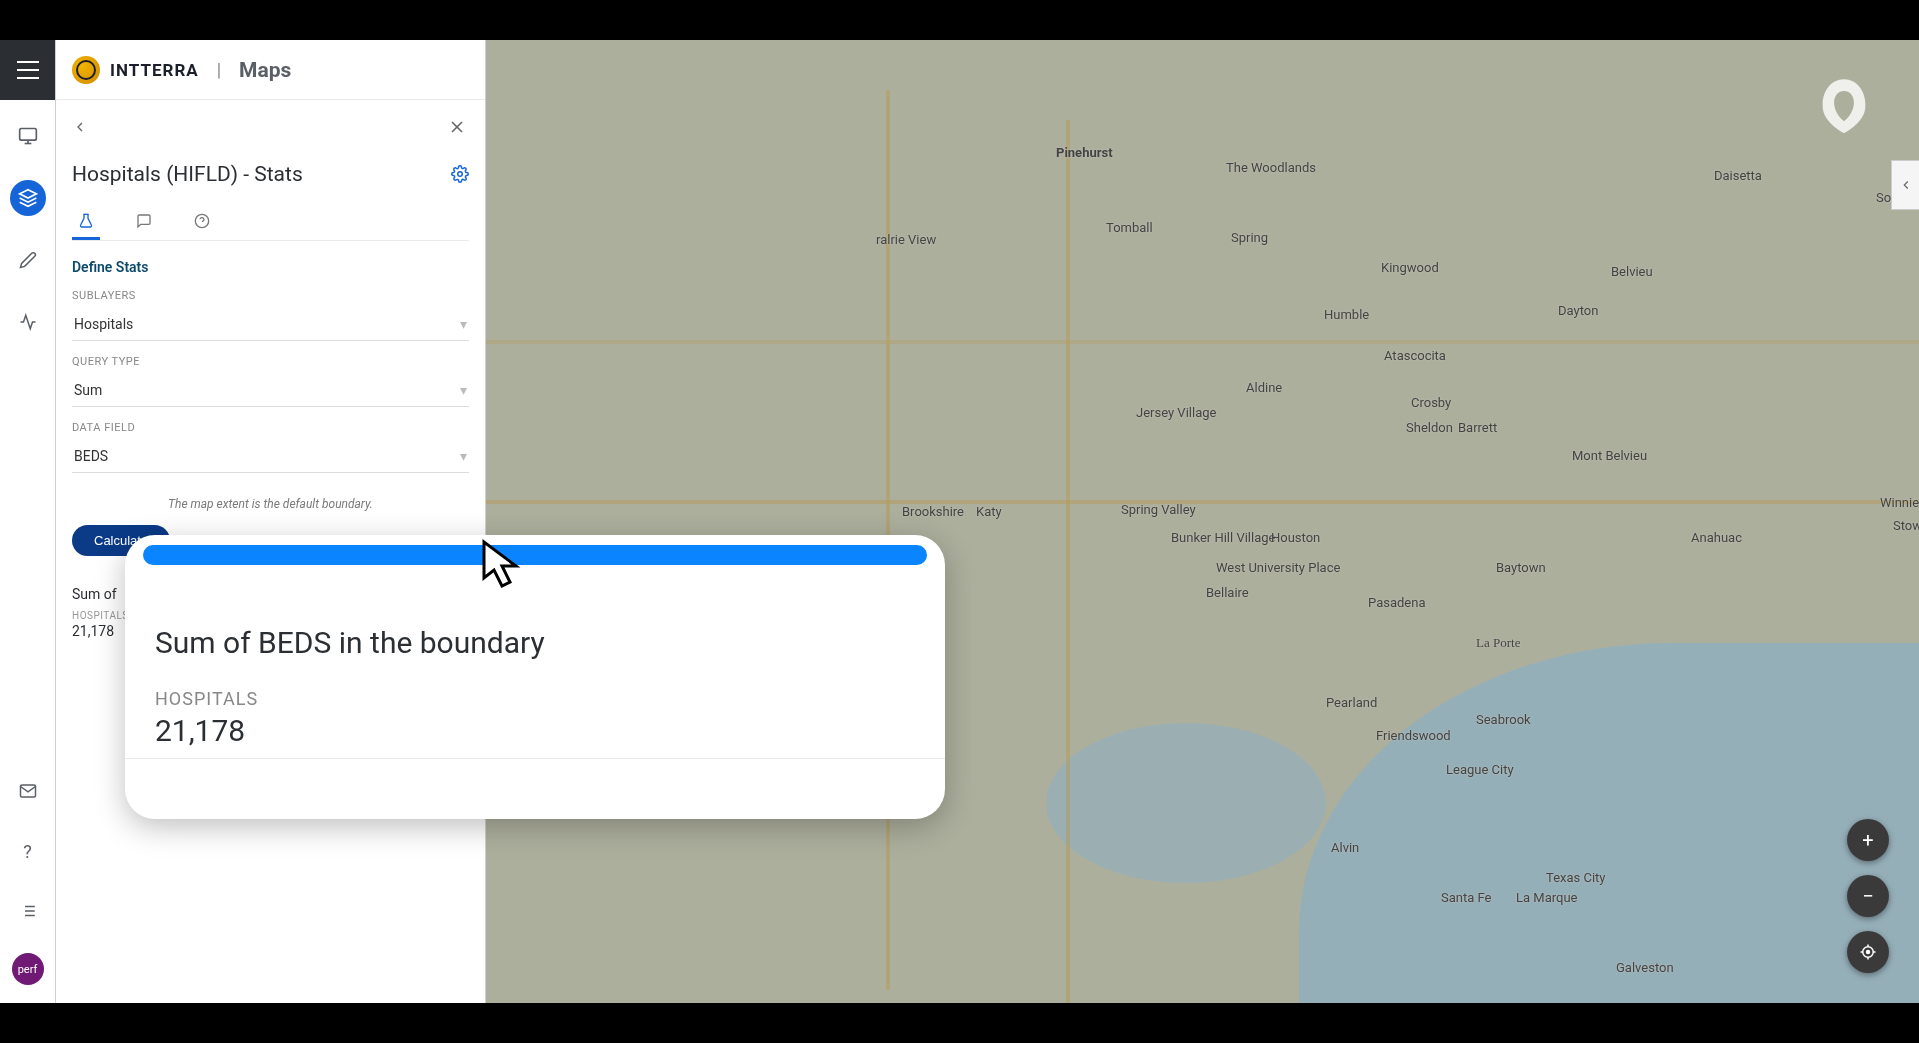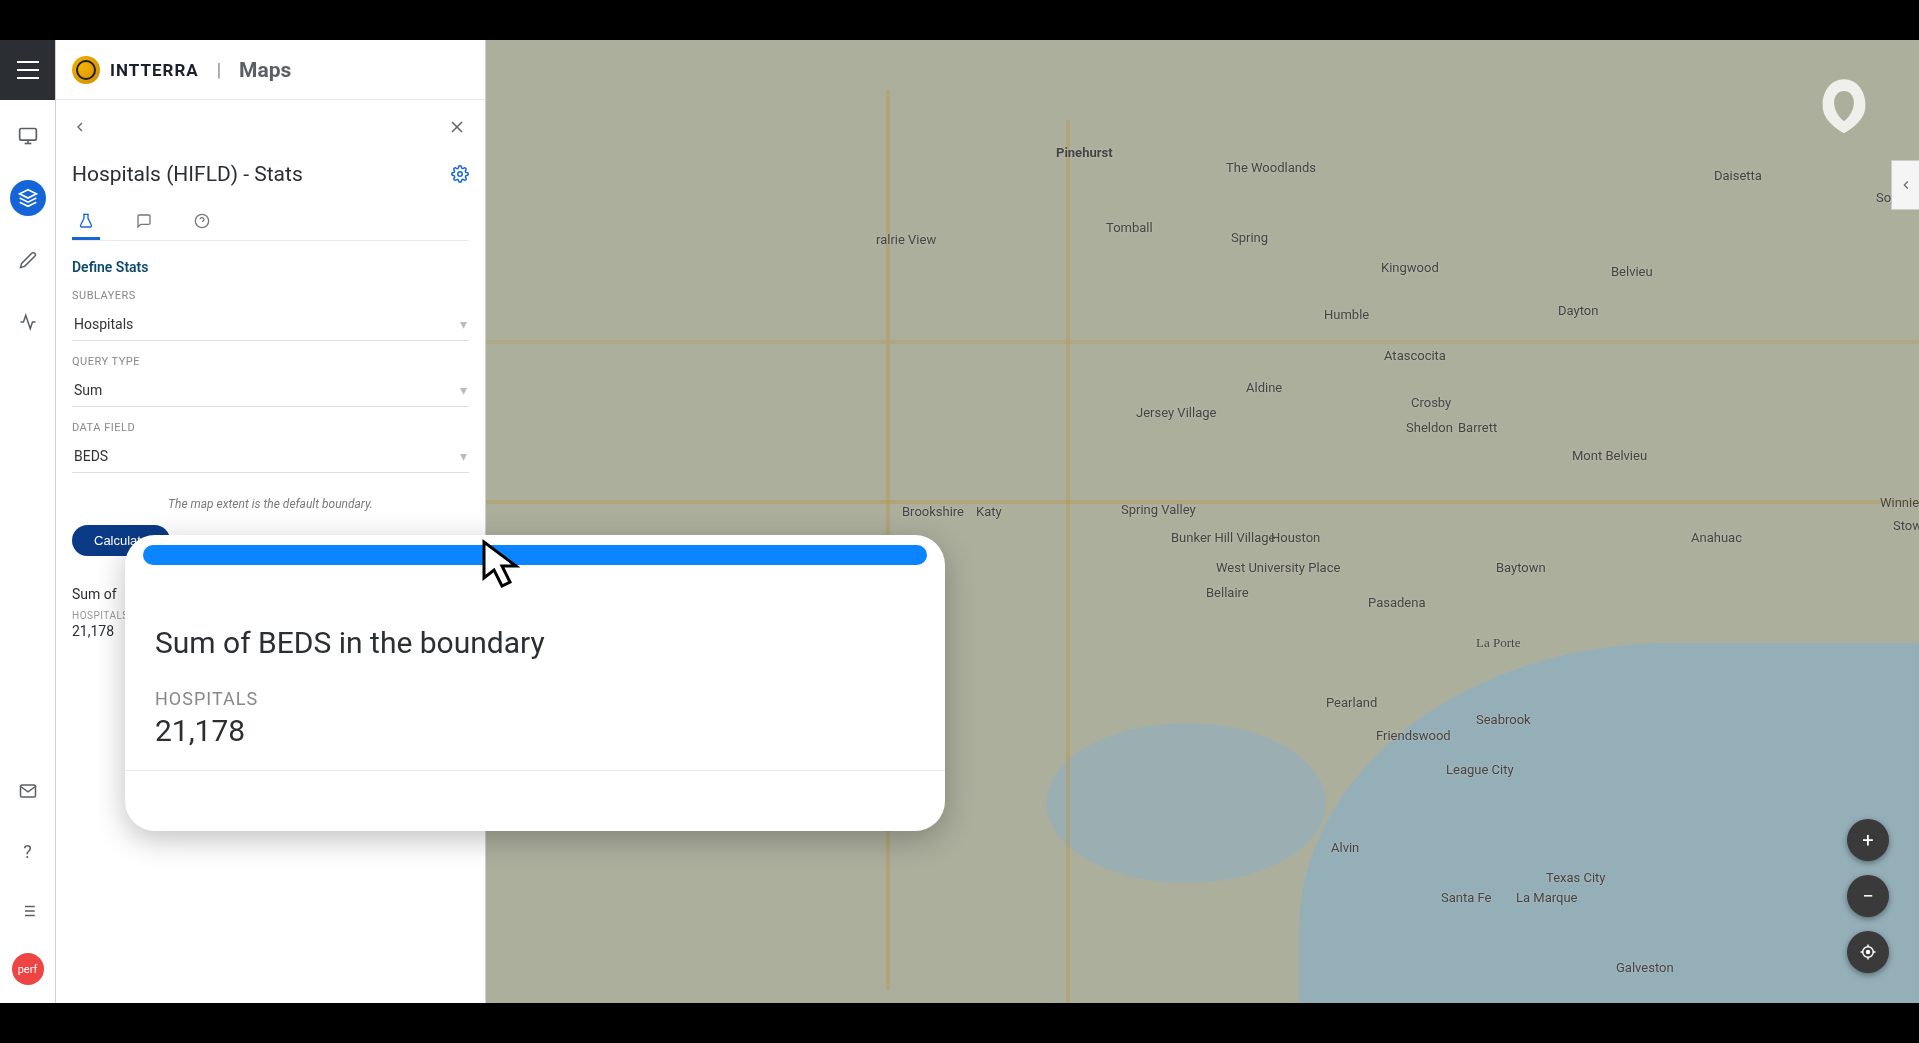--- a/index.html
+++ b/index.html
@@ -69,21 +69,21 @@
 .icon-bar .bottom {
   display: flex;
   flex-direction: column;
   align-items: center;
   padding-bottom: 18px;
   gap: 24px;
 }
 .perf-badge {
   width: 32px; height: 32px;
   border-radius: 50%;
-  background: #ef4444;
+  background: #701a75;
   color: #fff;
   font-size: 11px;
   display: flex; align-items: center; justify-content: center;
 }
 
 
 .panel {
   width: 430px;
   background: #fff;
   border-right: 1px solid #d0d0d0;
@@ -266,21 +266,21 @@
   box-shadow: 0 8px 30px rgba(0,0,0,0.25);
   z-index: 50;
   overflow: hidden;
 }
 .popout-bar {
   height: 20px;
   background: #0a84ff;
   margin: 10px 18px 0;
   border-radius: 10px;
 }
-.popout-body { padding: 60px 30px 22px; border-bottom: 1px solid #eaeaea; }
+.popout-body { padding: 60px 30px 10px; border-bottom: 1px solid #eaeaea; }
 .popout-title { font-size: 30px; font-weight: 400; color: #2b2f33; }
 .popout-label { font-size: 18px; color: #888; letter-spacing: 1px; margin-top: 28px; }
 .popout-value { font-size: 30px; color: #2b2f33; margin-top: 4px; }
 .popout-footer { height: 60px; }
 
 .cursor-img {
   position: absolute;
   left: 480px;
   top: 538px;
   z-index: 60;

